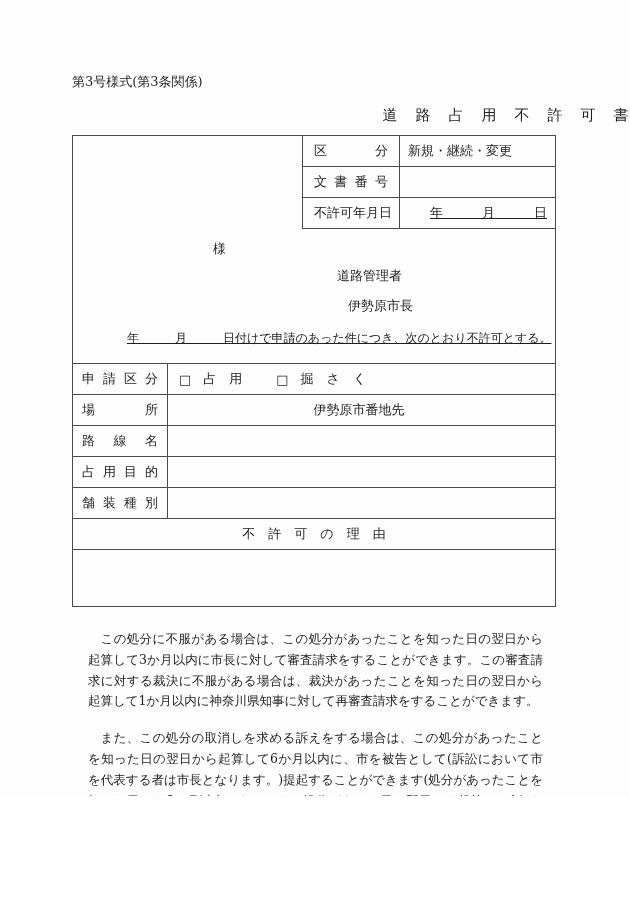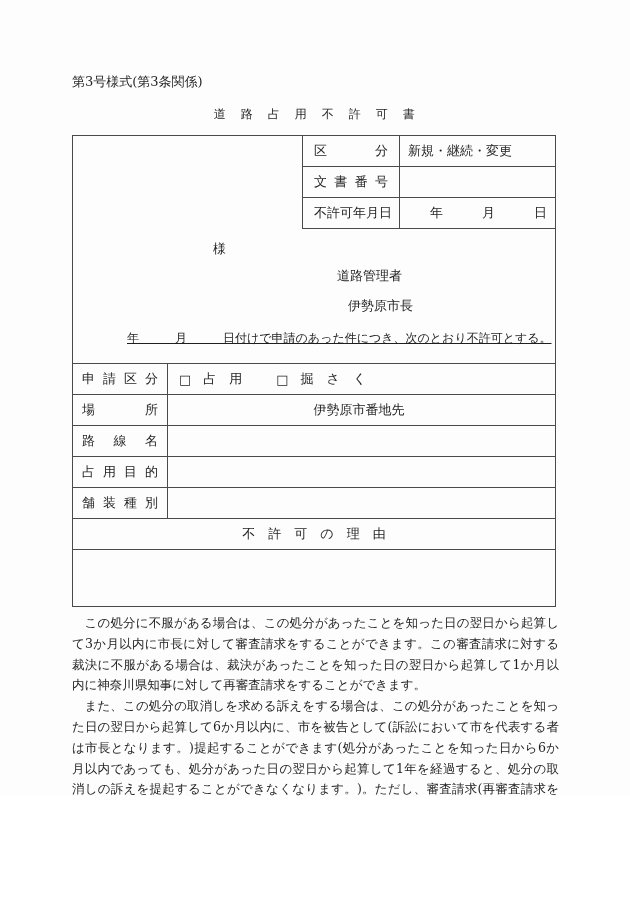--- a/index.html
+++ b/index.html
@@ -5,56 +5,56 @@
   * { box-sizing: border-box; }
   html,body { margin:0; padding:0; background:#ffffff; }
   .sheet {
     position:relative; width:630px; height:796px;
     background:var(--paper,#fdfdfd);
     color:var(--ink,#1f1f1f);
     font-family:"DejaVu Serif","Liberation Serif",serif;
     overflow:hidden;
   }
   .form-code { position:absolute; left:72px; top:73px; font-size:13px; }
-  .doc-title { position:absolute; left:0; top:106px; width:630px; text-align:center; font-size:12px; letter-spacing:1.5px; }
+  .doc-title { position:absolute; left:0; top:106px; width:630px; text-align:right; font-size:15px; letter-spacing:1.5px; }
 
   .main-table {
     position:absolute; left:72px; top:135px; width:484px; height:472px;
     border:1px solid var(--border,#4a4a4a);
     font-size:13px;
     display:flex; flex-direction:column;
   }
   .header-area { position:relative; height:227px; flex:none; }
 
   .sub-table { position:absolute; top:0; right:0; width:253px; border-left:1px solid var(--border,#4a4a4a); }
   .sub-row { display:flex; height:31px; border-bottom:1px solid var(--border,#4a4a4a); }
   .sub-label { width:97px; border-right:1px solid var(--border,#4a4a4a); display:flex; align-items:center; padding:0 11px; }
   .sub-value { flex:1; display:flex; align-items:center; padding:0 8px; }
-  .sub-value.right { justify-content:flex-end; }
+  .sub-value.right { justify-content:flex-end;text-decoration:underline; }
 
   .jl { width:100%; }
   .spread { display:flex; justify-content:space-between; }
 
   .addressee  { position:absolute; left:140px; top:104px; }
   .issuer-role{ position:absolute; left:264px; top:131px; }
   .issuer-name{ position:absolute; left:275px; top:161px; }
   .date-line  { position:absolute; left:0; top:194px; width:100%; padding-left:54px; font-size:12px; white-space:nowrap;text-decoration:underline; }
 
   .field-row { display:flex; height:31px; border-top:1px solid var(--border,#4a4a4a); flex:none; }
   .field-label { width:95px; border-right:1px solid var(--border,#4a4a4a); display:flex; align-items:center; padding:0 9px; }
   .field-value { flex:1; display:flex; align-items:center; padding:0 11px; }
   .field-value.between { justify-content:center; padding-right:16px; }
   .field-value.options { gap:34px; }
   .opt { display:flex; align-items:center; gap:12px; }
 
   .reason-header { height:31px; border-top:1px solid var(--border,#4a4a4a); display:flex; align-items:center; justify-content:center; flex:none;text-align:right; }
   .reason-body { flex:1; border-top:1px solid var(--border,#4a4a4a); }
 
   .notes { position:absolute; left:72px; top:613px; width:487px; font-size:12.5px; line-height:20.8px; text-align:justify; }
-  .notes p { margin:0; text-indent:1em; }
+  .notes p { margin:16px; text-indent:1em; }
 </style>
 </head>
 <body>
 
 <div class="sheet">
 
   <div class="form-code">第3号様式(第3条関係)</div>
   <div class="doc-title">道　路　占　用　不　許　可　書</div>
 
   <div class="main-table">

